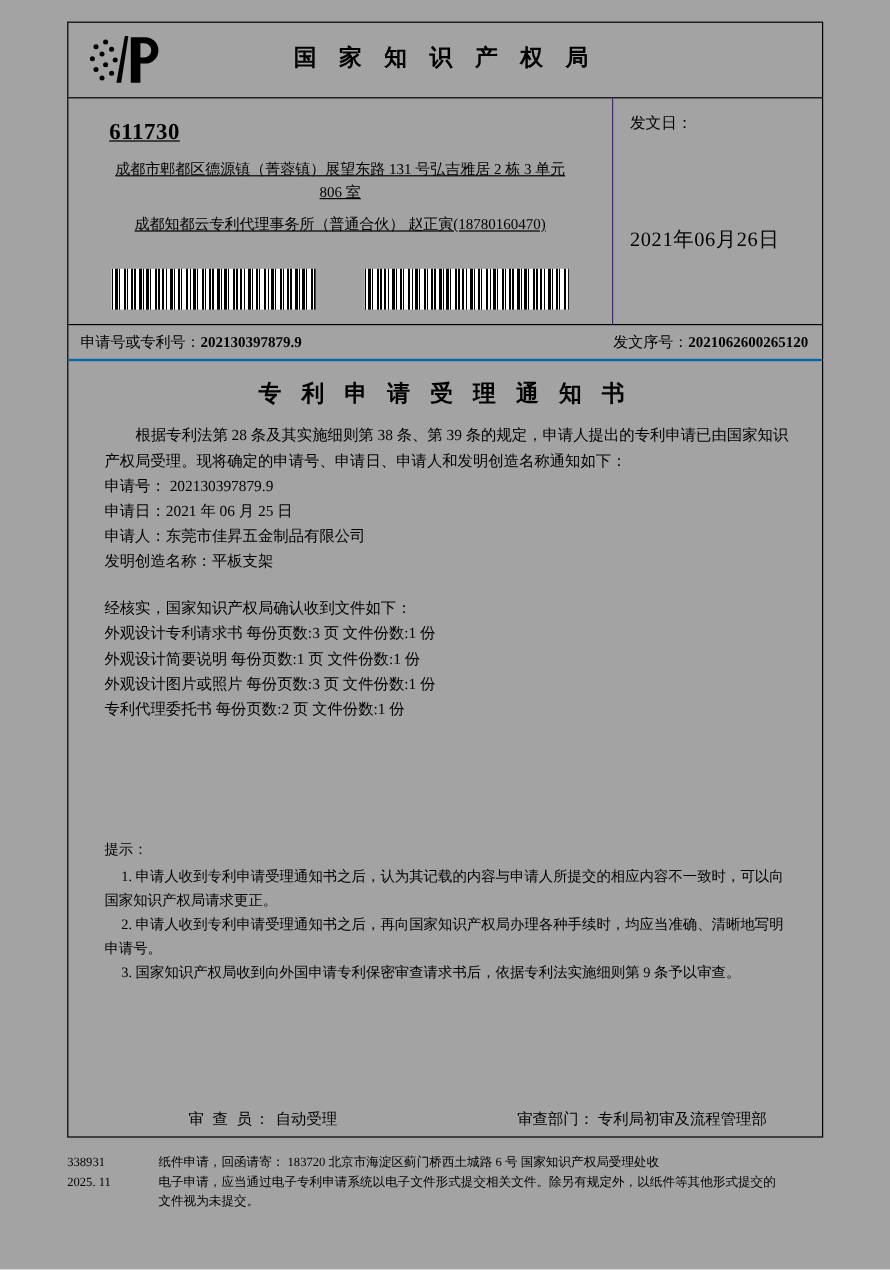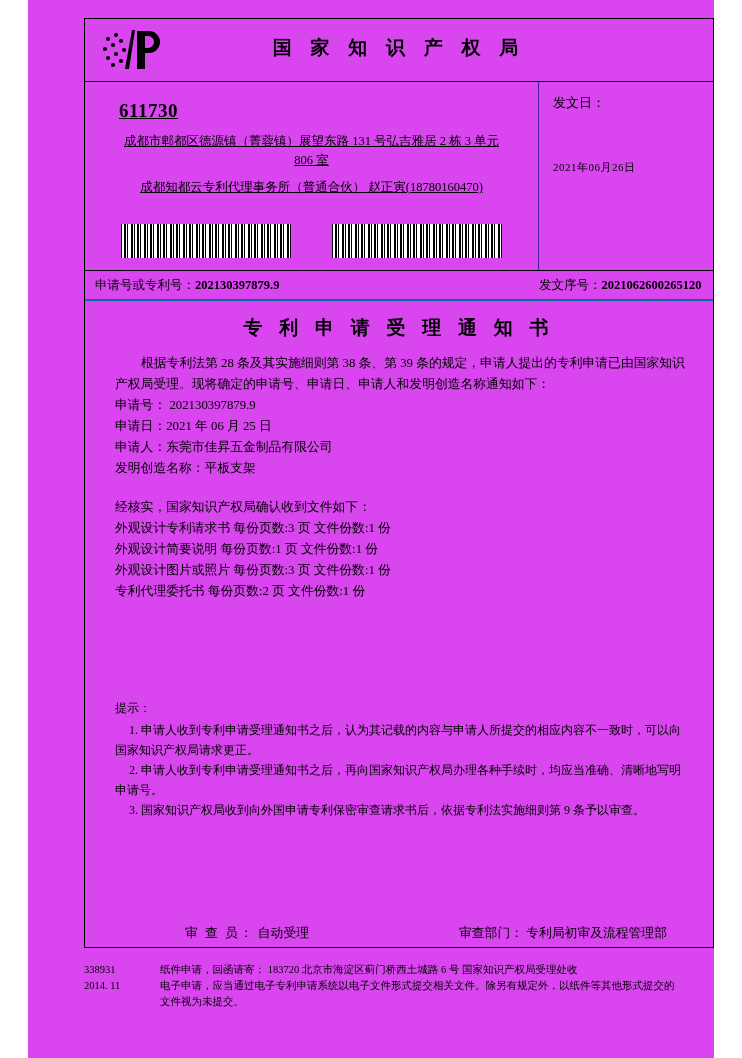--- a/index.html
+++ b/index.html
@@ -6,24 +6,24 @@
     margin: 0;
     padding: 0;
     background: #ffffff;
   }
   body {
     font-family: "Liberation Serif", "DejaVu Serif", serif;
     color: #000;
   }
   .page {
     position: relative;
-    width: 686px;
+    width: 742px;
     height: 1058px;
     margin: 0 auto;
-    background: #d946ef;
+    background: #a3a3a3;
     box-sizing: border-box;
   }
   .doc {
     position: absolute;
     left: 56px;
     top: 18px;
     width: 630px;
     height: 930px;
     border: 1px solid #000;
     box-sizing: border-box;
@@ -113,22 +113,22 @@
     left: 454px;
     top: 0;
     right: 0;
     height: 100%;
   }
   .send-date-label {
     margin: 12px 0 0 14px;
     font-size: 13px;
   }
   .send-date-value {
-    margin: 48px 0 0 14px;
-    font-size: 11px;
+    margin: 76px 0 0 14px;
+    font-size: 17px;
     letter-spacing: 0.5px;
   }
   
   .appnum-row {
     position: relative;
     height: 28px;
     border-bottom: 2px solid #0369a1;
     font-size: 12.5px;
   }
   .appnum-left {
@@ -312,20 +312,20 @@
     </div>
 
   </div>
 
   <div class="footer">
     <div class="footer-row">
       <span class="footer-code">338931</span>
       <div class="footer-body">纸件申请，回函请寄：  183720 北京市海淀区蓟门桥西土城路 6 号    国家知识产权局受理处收</div>
     </div>
     <div class="footer-row">
-      <span class="footer-code">2014. 11</span>
+      <span class="footer-code">2025. 11</span>
       <div class="footer-body">电子申请，应当通过电子专利申请系统以电子文件形式提交相关文件。除另有规定外，以纸件等其他形式提交的</div>
     </div>
     <div class="footer-row">
       <div class="footer-body">文件视为未提交。</div>
     </div>
   </div>
 </div>
 
 </body></html>

